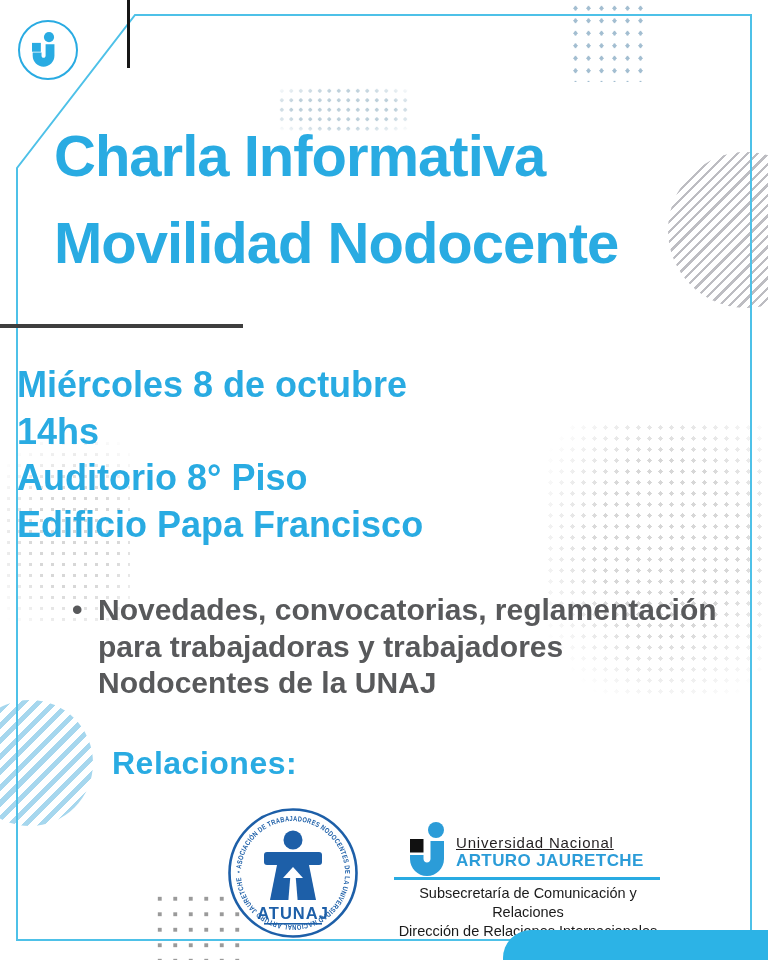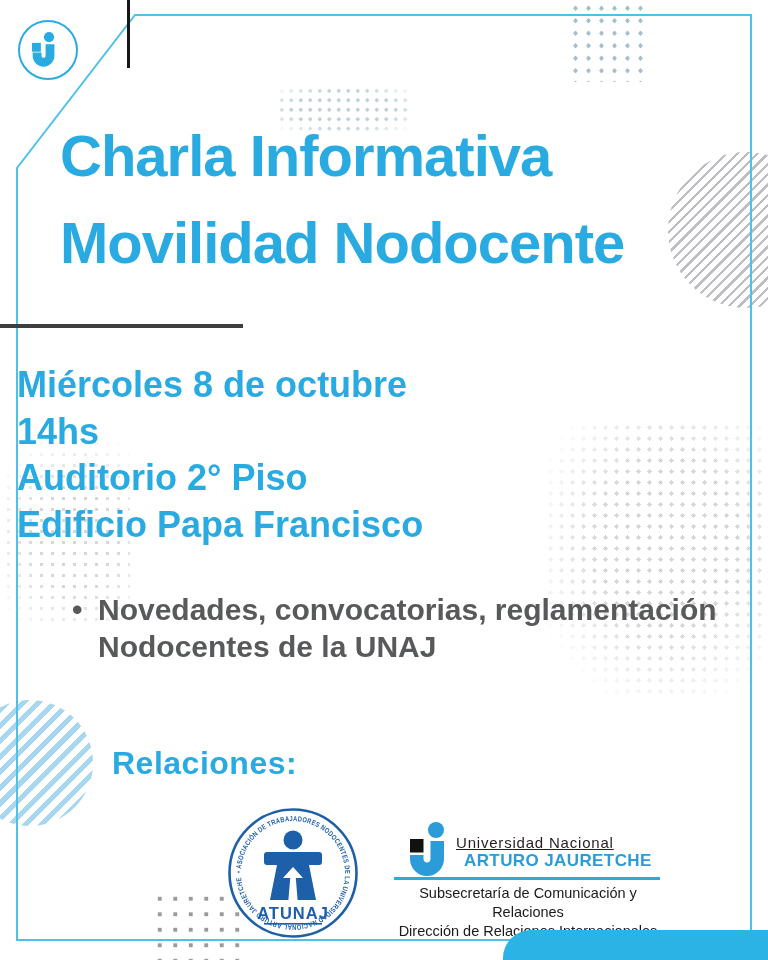--- a/index.html
+++ b/index.html
@@ -56,21 +56,20 @@
   .black-tick-h{position:absolute;left:0;top:324px;width:243px;height:3.5px;background:#3e3e3e;}
   .bottom-bar{
     position:absolute;left:503px;top:930px;width:265px;height:30px;
     background:#2cb3e6;border-top-left-radius:28px;
   }
   
   .title{
     position:absolute;left:54px;top:112px;width:680px;
     color:#29abe2;font-size:58px;font-weight:800;line-height:87px;
     letter-spacing:-1px;
-    margin-left:6px;
   }
   .event-block{
     position:absolute;left:17px;top:362px;width:734px;
     color:#29abe2;font-size:36px;font-weight:800;line-height:46.5px;
     text-align:left;letter-spacing:0;
   }
   .bullet-block{
     position:absolute;left:72px;top:592px;width:670px;
     color:#58595b;font-size:30px;font-weight:700;line-height:36.5px;
   }
@@ -83,21 +82,21 @@
   
   .badge-topleft{position:absolute;left:17px;top:19px;}
   .atunaj-logo{position:absolute;left:228px;top:808px;}
   .unaj-footer{position:absolute;left:394px;top:818px;width:272px;}
   .unaj-mark{position:absolute;left:16px;top:4px;}
   .unaj-name1{
     position:absolute;left:62px;top:16px;width:210px;
     color:#231f20;font-size:15px;font-weight:500;letter-spacing:0.8px;white-space:nowrap;text-decoration:underline;
   }
   .unaj-name2{
-    position:absolute;left:70px;top:33px;width:210px;
+    position:absolute;left:62px;top:33px;width:210px;
     color:#2b9cd8;font-size:17px;font-weight:800;letter-spacing:0.4px;white-space:nowrap;
   }
   .unaj-divider{position:absolute;left:0;top:59px;width:266px;height:2.5px;background:#29abe2;}
   .unaj-dept{
     position:absolute;left:-6px;top:66px;width:280px;text-align:center;
     color:#1a1a1a;font-size:14.5px;font-weight:400;line-height:19px;
   }
 </style>
 </head>
 <body>
@@ -130,29 +129,30 @@
   </svg>
 
   <div class="title">
     <div>Charla Informativa</div>
     <div>Movilidad Nodocente</div>
   </div>
 
   <div class="event-block">
     <div>Miércoles 8 de octubre</div>
     <div>14hs</div>
-    <div>Auditorio 2° Piso</div>
+    <div>Auditorio 8° Piso</div>
     <div>Edificio Papa Francisco</div>
   </div>
 
   <div class="bullet-block">
     <div class="bullet-row">
       <div class="bullet-marker">•</div>
       <div>
         <div>Novedades, convocatorias, reglamentación</div>
+        <div>para trabajadoras y trabajadores</div>
         <div>Nodocentes de la UNAJ</div>
       </div>
     </div>
   </div>
 
   <div class="organizers">Relaciones:</div>
 
   <svg class="atunaj-logo" width="130" height="130" viewBox="-65 -65 130 130">
     <defs>
       <path id="ringPath" d="M -52,0 A 52,52 0 1 1 52,0 A 52,52 0 1 1 -52,0"></path>

